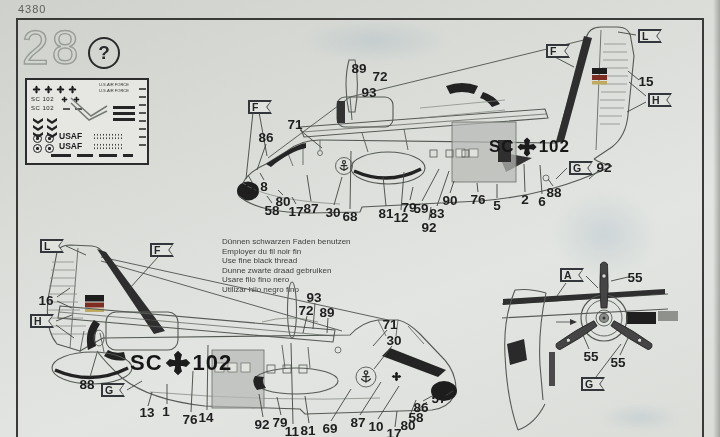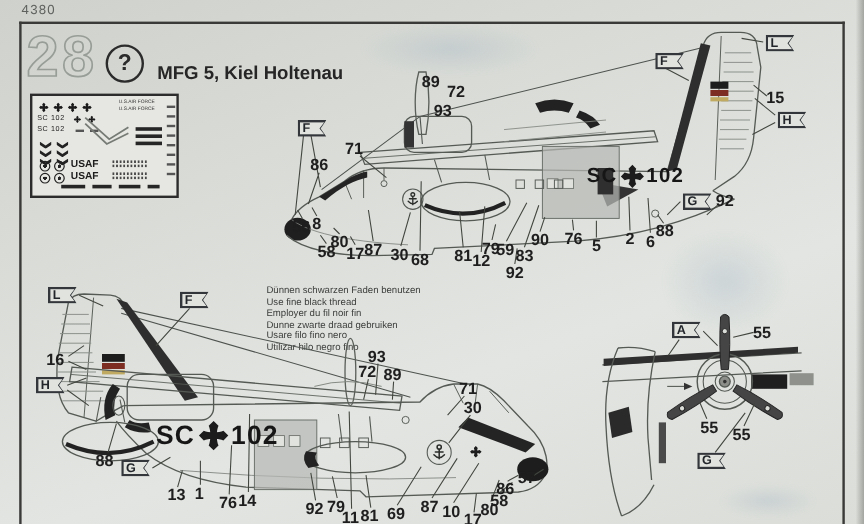--- a/index.html
+++ b/index.html
@@ -4,21 +4,21 @@
 <style>
   html,body{margin:0;padding:0;}
   body{width:720px;height:437px;overflow:hidden;font-family:"Liberation Sans",sans-serif;}
   #sheet{position:relative;width:720px;height:437px;
     background:linear-gradient(160deg,#cfd2cc 0%,#d8dbd6 30%,#e2e5e1 65%,#daddd8 100%);}
   #page-edge{position:absolute;right:0;top:0;width:7px;height:100%;
     background:linear-gradient(90deg,rgba(0,0,0,0) 0%,rgba(60,60,55,.35) 100%);}
   #frame{position:absolute;left:16px;top:18px;width:688px;height:419px;
     border:2.5px solid #3a3a38;border-bottom:none;box-sizing:border-box;}
   #sheet-code{position:absolute;left:18px;top:3px;font-size:11px;color:#5e615e;letter-spacing:1px;}
-  #step-number{position:absolute;left:22px;top:20px;font-size:48px;font-weight:700;letter-spacing:3px;
+  #step-number{position:absolute;left:22px;top:20px;font-size:48px;font-weight:400;letter-spacing:3px;
     color:transparent;-webkit-text-stroke:1.4px #989d98;}
   #help-circle{position:absolute;left:88px;top:37px;width:28px;height:28px;border:2.5px solid #2b2b2b;
     border-radius:50%;display:flex;align-items:center;justify-content:center;
     font-size:19px;font-weight:700;color:#2b2b2b;background:transparent;}
   #title1{position:absolute;left:131px;top:32px;font-size:17.5px;font-weight:700;color:#262626;letter-spacing:.5px;}
   #title2{position:absolute;left:131px;top:53px;font-size:15.5px;font-weight:700;color:#262626;}
   
   #decal{position:absolute;left:25px;top:78px;width:124px;height:87px;background:#e6e7e2;
     border:2px solid #2c2c2c;box-sizing:border-box;padding-left:48px;}
   #decal *{position:absolute;}
@@ -84,21 +84,20 @@
   <div class="ghost" style="left:600px;top:405px;width:80px;height:25px;"></div>
 
   <div id="page-edge"></div>
   <div id="frame"></div>
 
   <div id="sheet-code">4380</div>
   <div id="step-number">28</div>
   <div id="help-circle">
       <span>?</span>
     </div>
-  <div id="title2">MFG 5, Kiel Holtenau</div>
 
   <div id="decal">
     <svg class="dcross" style="left:5px;top:5px">
         <use href="#icross"></use>
       </svg>
     <svg class="dcross" style="left:17px;top:5px">
         <use href="#icross"></use>
       </svg>
     <svg class="dcross" style="left:29px;top:5px">
         <use href="#icross"></use>
@@ -148,22 +147,22 @@
       <span class="vmark" style="left:112px;top:48px"></span>
     <span class="vmark" style="left:112px;top:56px"></span>
       <span class="vmark" style="left:112px;top:64px"></span>
     <svg width="40" height="35" style="left:42px;top:16px;overflow:visible">
       <path d="M2,2 L22,20 L38,10 M2,7 L20,24 L38,15" fill="none" stroke="#777b76" stroke-width="1.5"></path>
     </svg>
   </div>
 
   <div id="thread-note">
       <div class="note-line">Dünnen schwarzen Faden benutzen</div>
+      <div class="note-line">Employer du fil noir fin</div>
       <div class="note-line">Use fine black thread</div>
-      <div class="note-line">Employer du fil noir fin</div>
       <div class="note-line">Dunne zwarte draad gebruiken</div>
       <div class="note-line">Usare filo fino nero</div>
       <div class="note-line">Utilizar hilo negro fino</div>
     </div>
 
   <svg id="line-art" width="720" height="437" viewBox="0 0 720 437">
     <g fill="none" stroke="#565a55" stroke-width="1.1">
 
       <path d="M268,158 L350,97 L584,40 M350,97 L352,120" stroke="#4e524e" stroke-width="0.9"></path>
 

